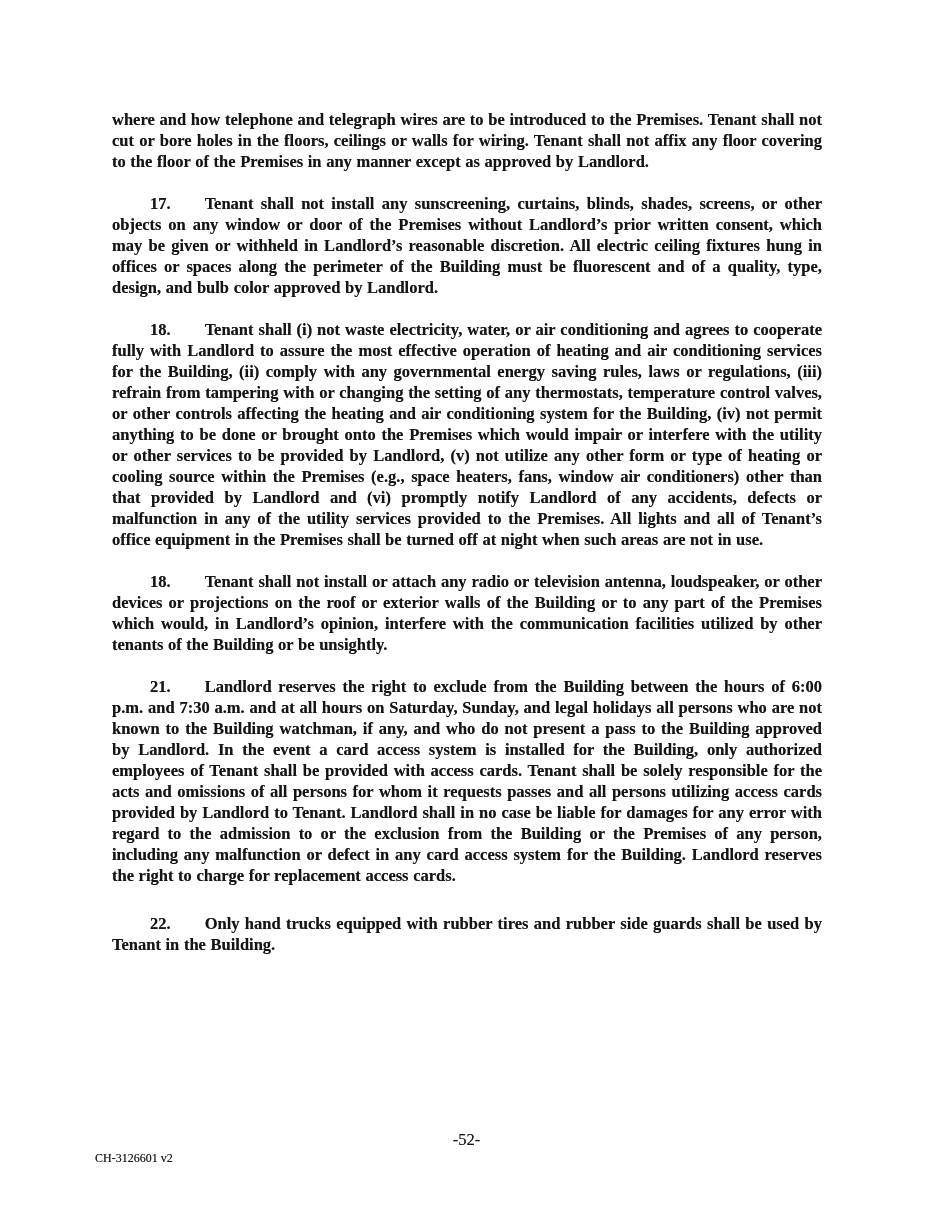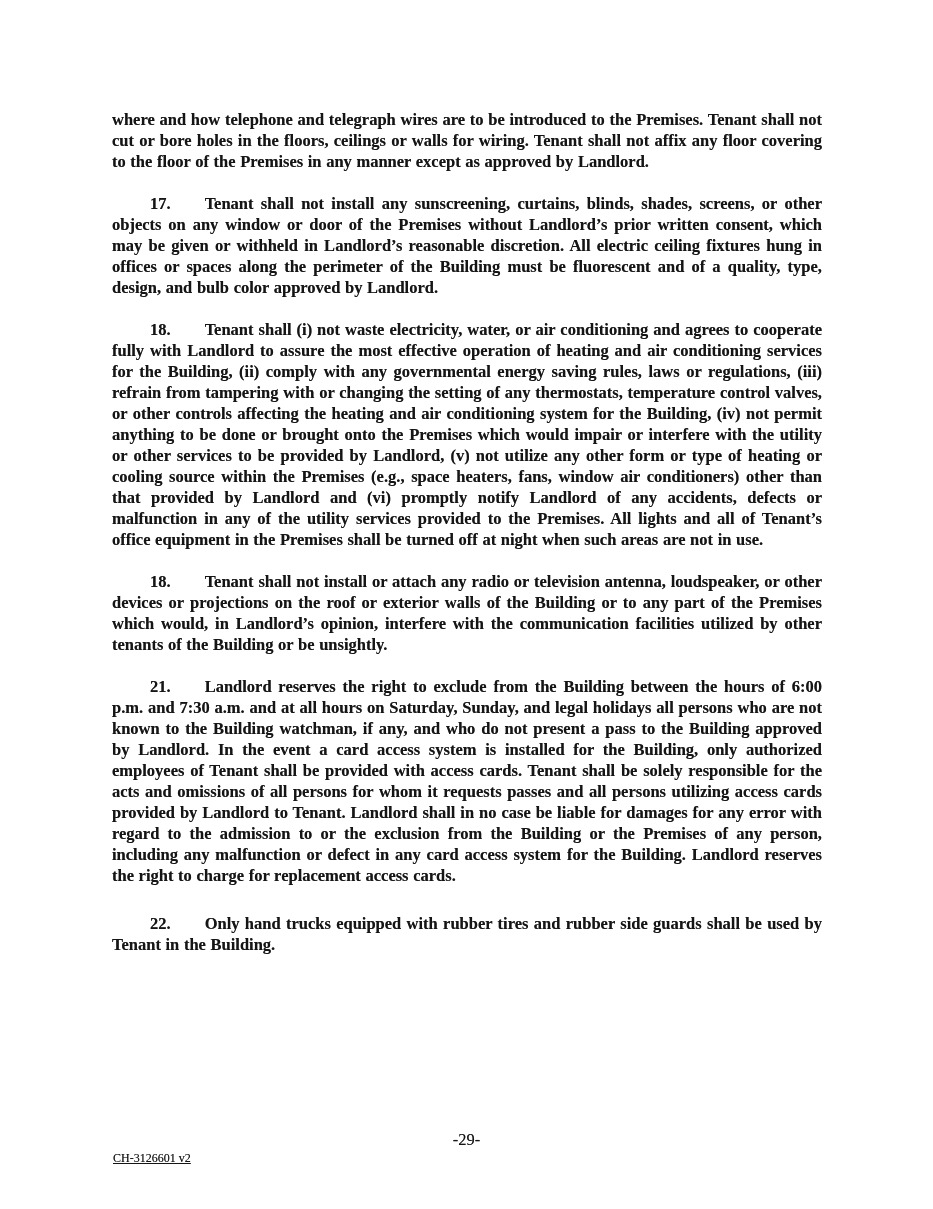--- a/index.html
+++ b/index.html
@@ -47,24 +47,23 @@
     top: 1129px;
     left: 0;
     width: 100%;
     text-align: center;
     font-size: 16.5px;
     line-height: 21px;
   }
   .footer-ref {
     position: absolute;
     top: 1151px;
-    left: 113px;
+    left: 95px;
     font-size: 12px;
     line-height: 14px;
-    text-decoration: underline;
   }
 </style>
 </head>
 <body>
 
 <div class="page">
 
   <div class="text-block">
 
     <p class="doc-para">
@@ -87,17 +86,17 @@
     <p class="doc-para numbered">
       <span class="para-num">21.</span><span>Landlord reserves the right to exclude from the Building between the hours of 6:00 p.m. and 7:30 a.m. and at all hours on Saturday, Sunday, and legal holidays all persons who are not known to the Building watchman, if any, and who do not present a pass to the Building approved by Landlord.  In the event a card access system is installed for the Building, only authorized employees of Tenant shall be provided with access cards.  Tenant shall be solely responsible for the acts and omissions of all persons for whom it requests passes and all persons utilizing access cards provided by Landlord to Tenant.  Landlord shall in no case be liable for damages for any error with regard to the admission to or the exclusion from the Building or the Premises of any person, including any malfunction or defect in any card access system for the Building.  Landlord reserves the right to charge for replacement access cards.</span>
     </p>
 
     <p class="doc-para numbered">
       <span class="para-num">22.</span><span>Only hand trucks equipped with rubber tires and rubber side guards shall be used by Tenant in the Building.</span>
     </p>
 
   </div>
 
-  <div class="page-number">-29-</div>
+  <div class="page-number">-52-</div>
 
   <div class="footer-ref">CH-3126601 v2</div>
 
 </div>
 
 </body></html>

